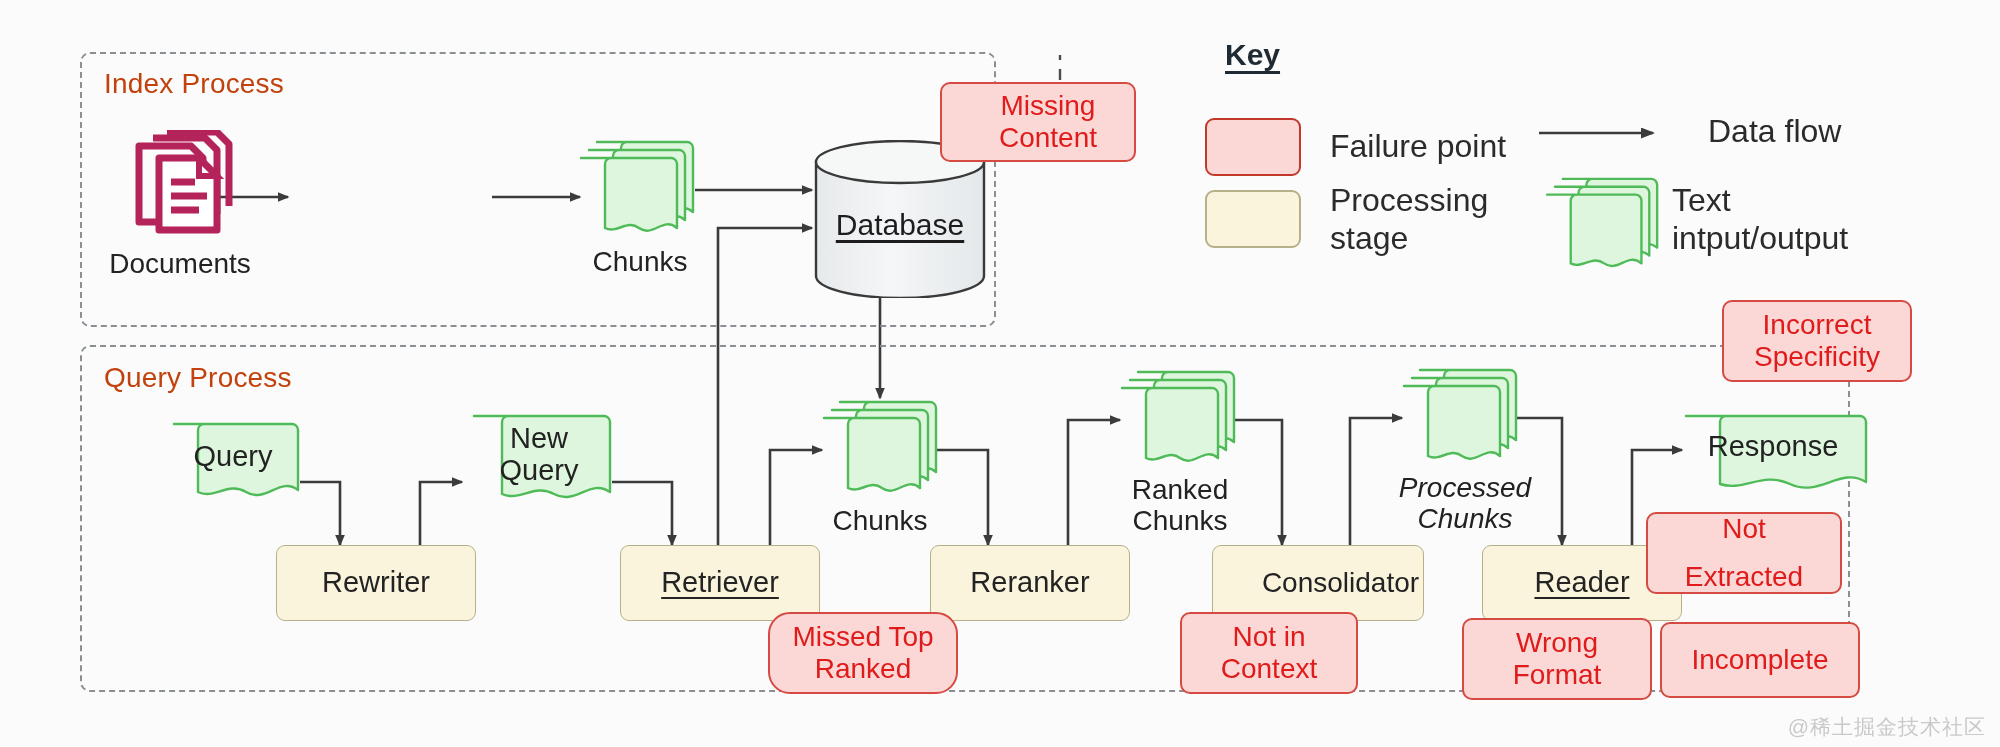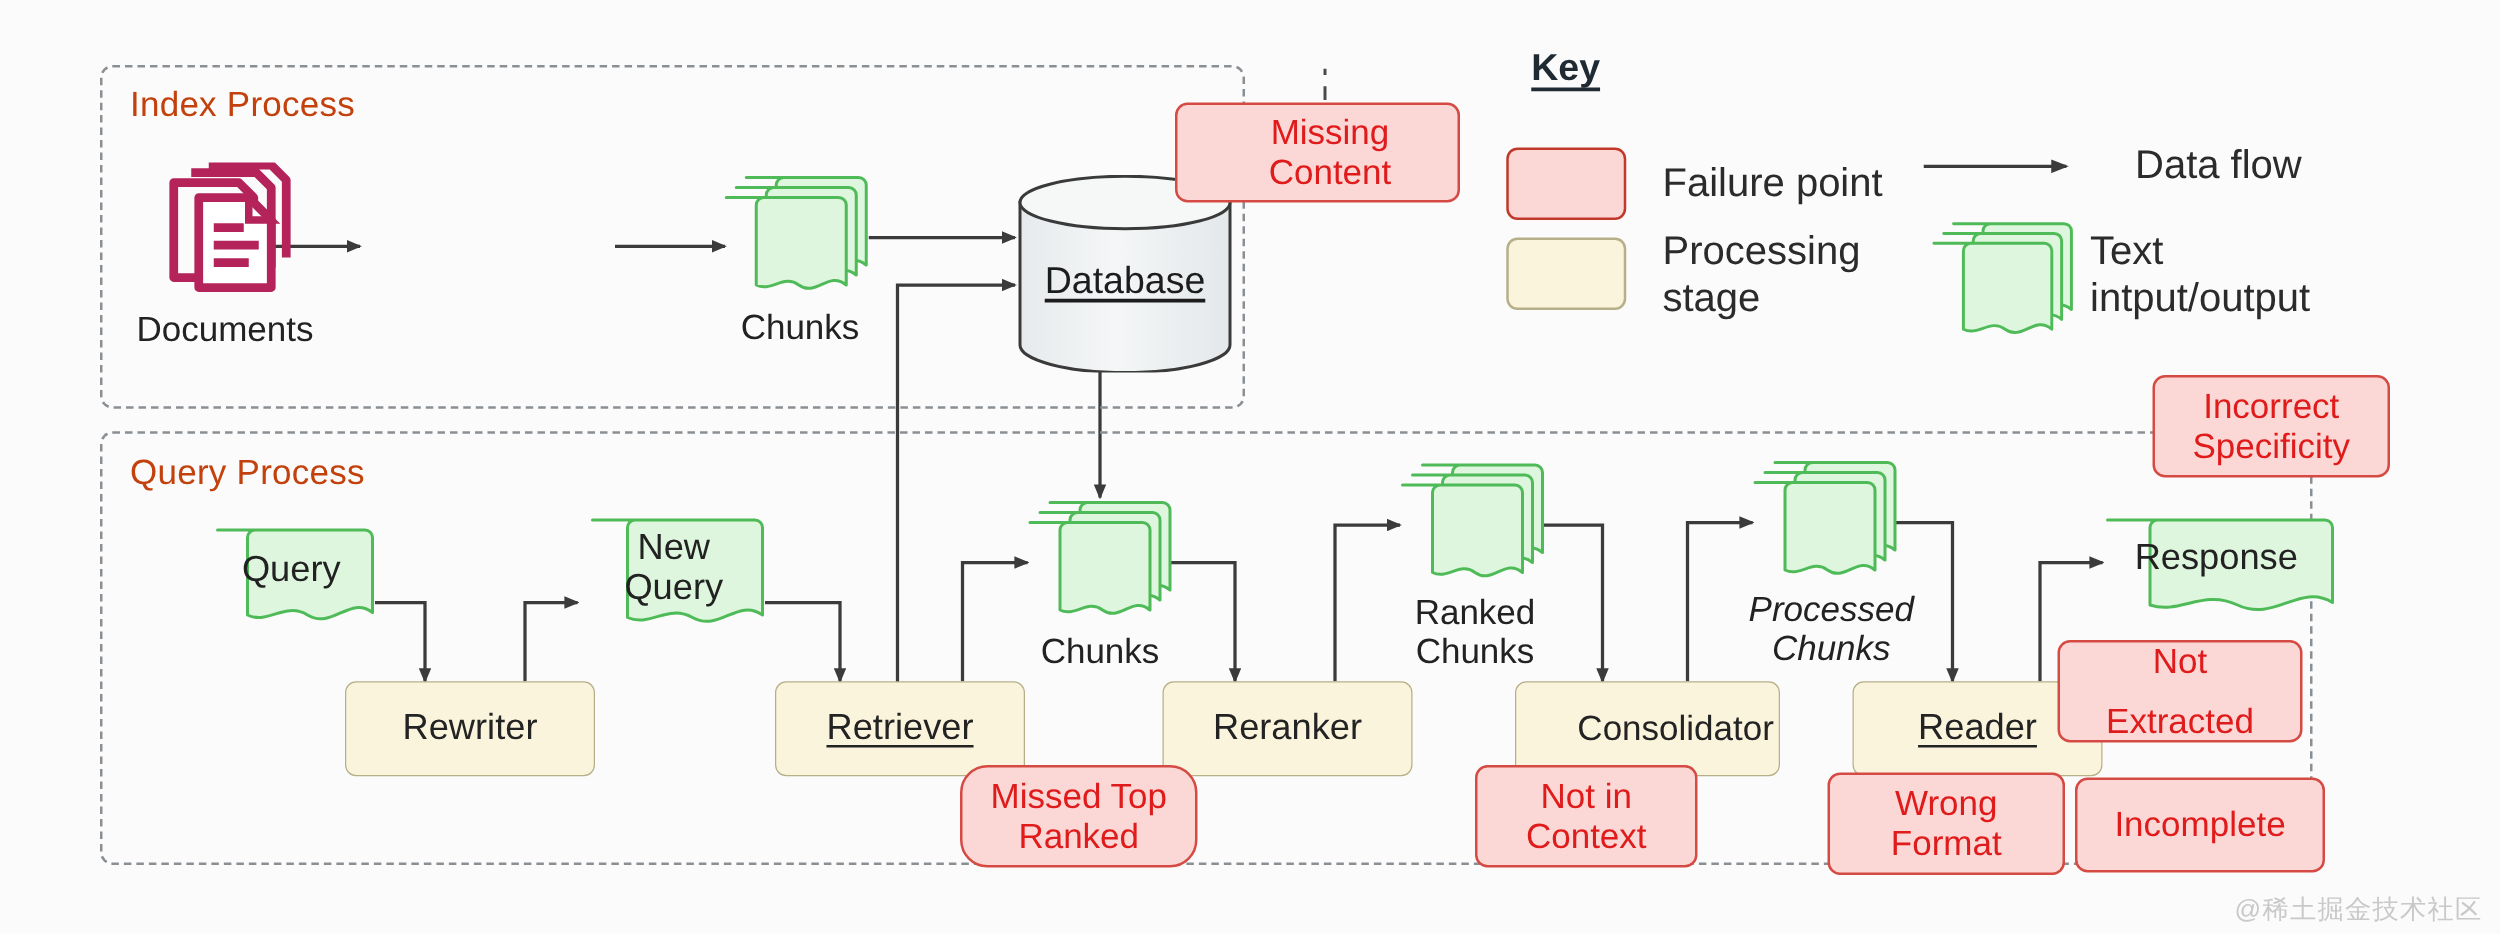--- a/index.html
+++ b/index.html
@@ -167,21 +167,21 @@
           <stop offset="45%" stop-color="#f4f6f7"></stop>
           <stop offset="100%" stop-color="#e4e8ea"></stop>
         </linearGradient>
       </defs>
       <path d="M4,22 V136 a84,22 0 0 0 168,0 V22 Z" fill="url(#dbg)" stroke="#3a3a3a" stroke-width="2.4"></path>
       <ellipse cx="88" cy="22" rx="84" ry="21" fill="#f6f8f8" stroke="#3a3a3a" stroke-width="2.4"></ellipse>
     </svg>
     <div class="dblabel" style="top:68px;">Database</div>
   </div>
 
-  <div class="node fail-box" style="left:940px;top:82px;width:228px;height:80px;flex-direction:column;padding-left:20px;">
+  <div class="node fail-box" style="left:940px;top:82px;width:196px;height:80px;flex-direction:column;padding-left:20px;">
     <span>Missing</span>
     <span>Content</span>
   </div>
 
   <div class="key-title" style="left:1225px;top:38px;">Key</div>
 
   <div class="swatch fail" style="left:1205px;top:118px;width:96px;height:58px;"></div>
   <div class="key-label" style="left:1330px;top:128px;">Failure point</div>
 
   <div class="swatch stage" style="left:1205px;top:190px;width:96px;height:58px;"></div>

